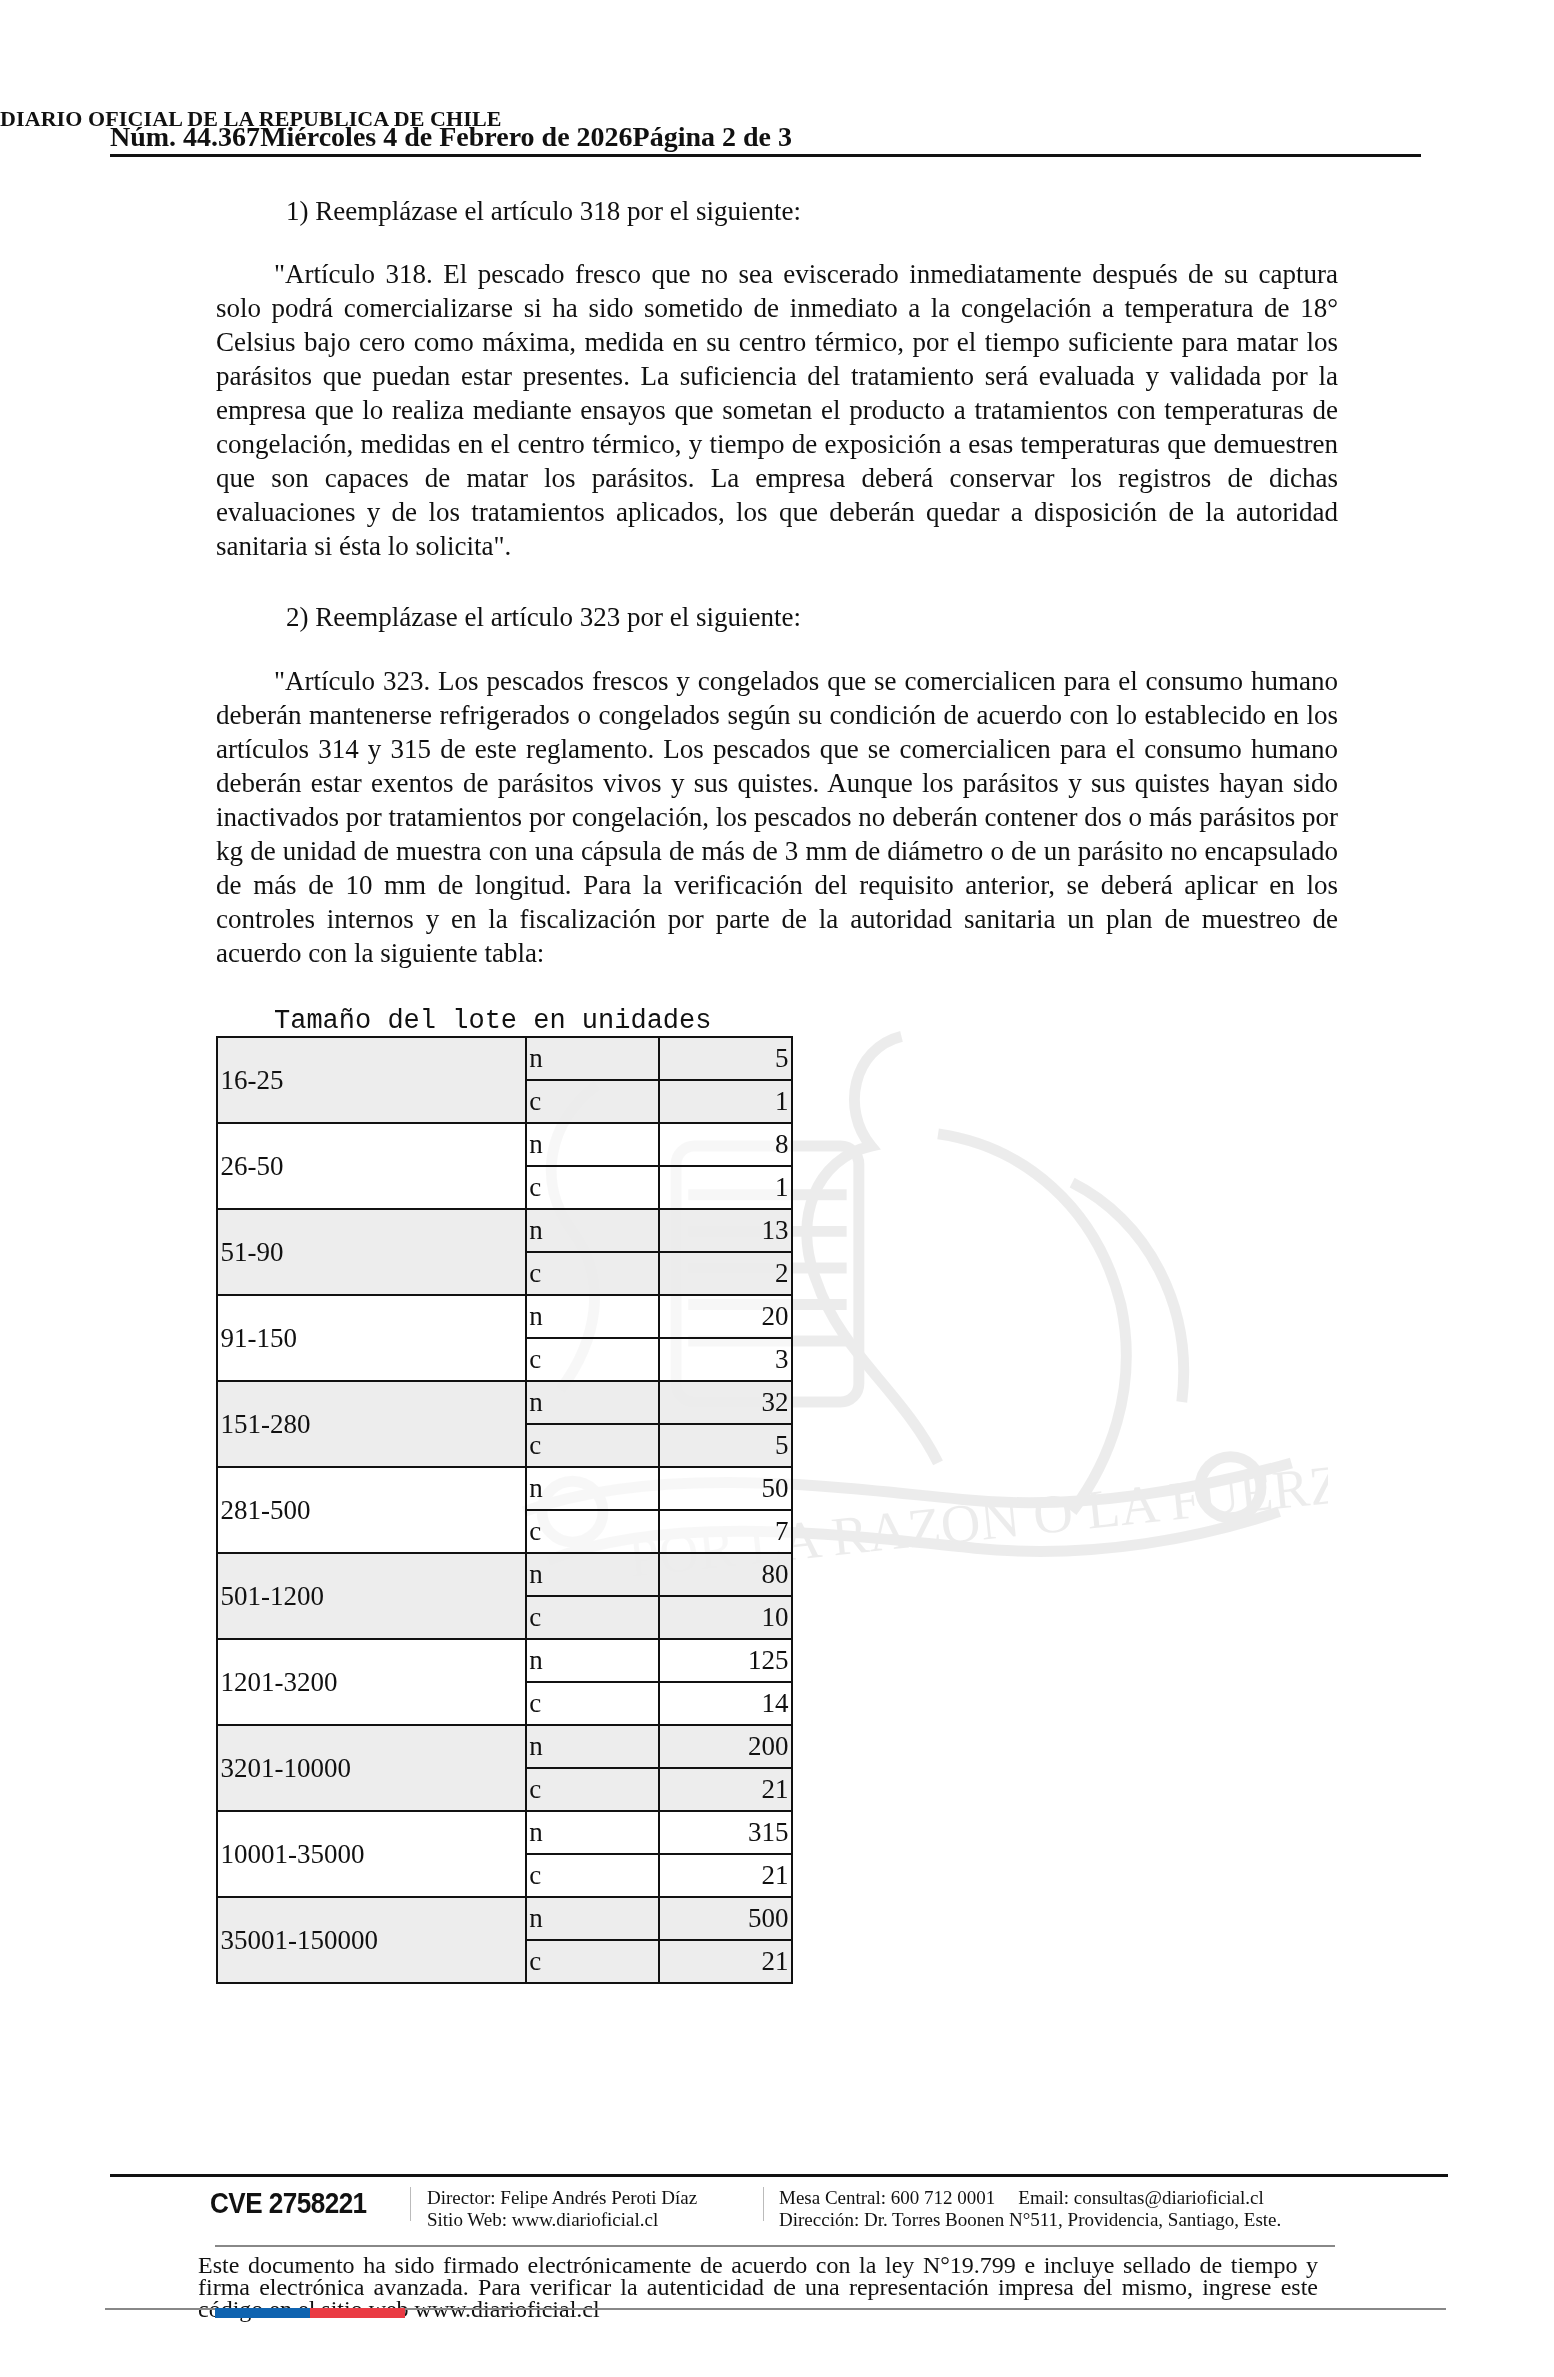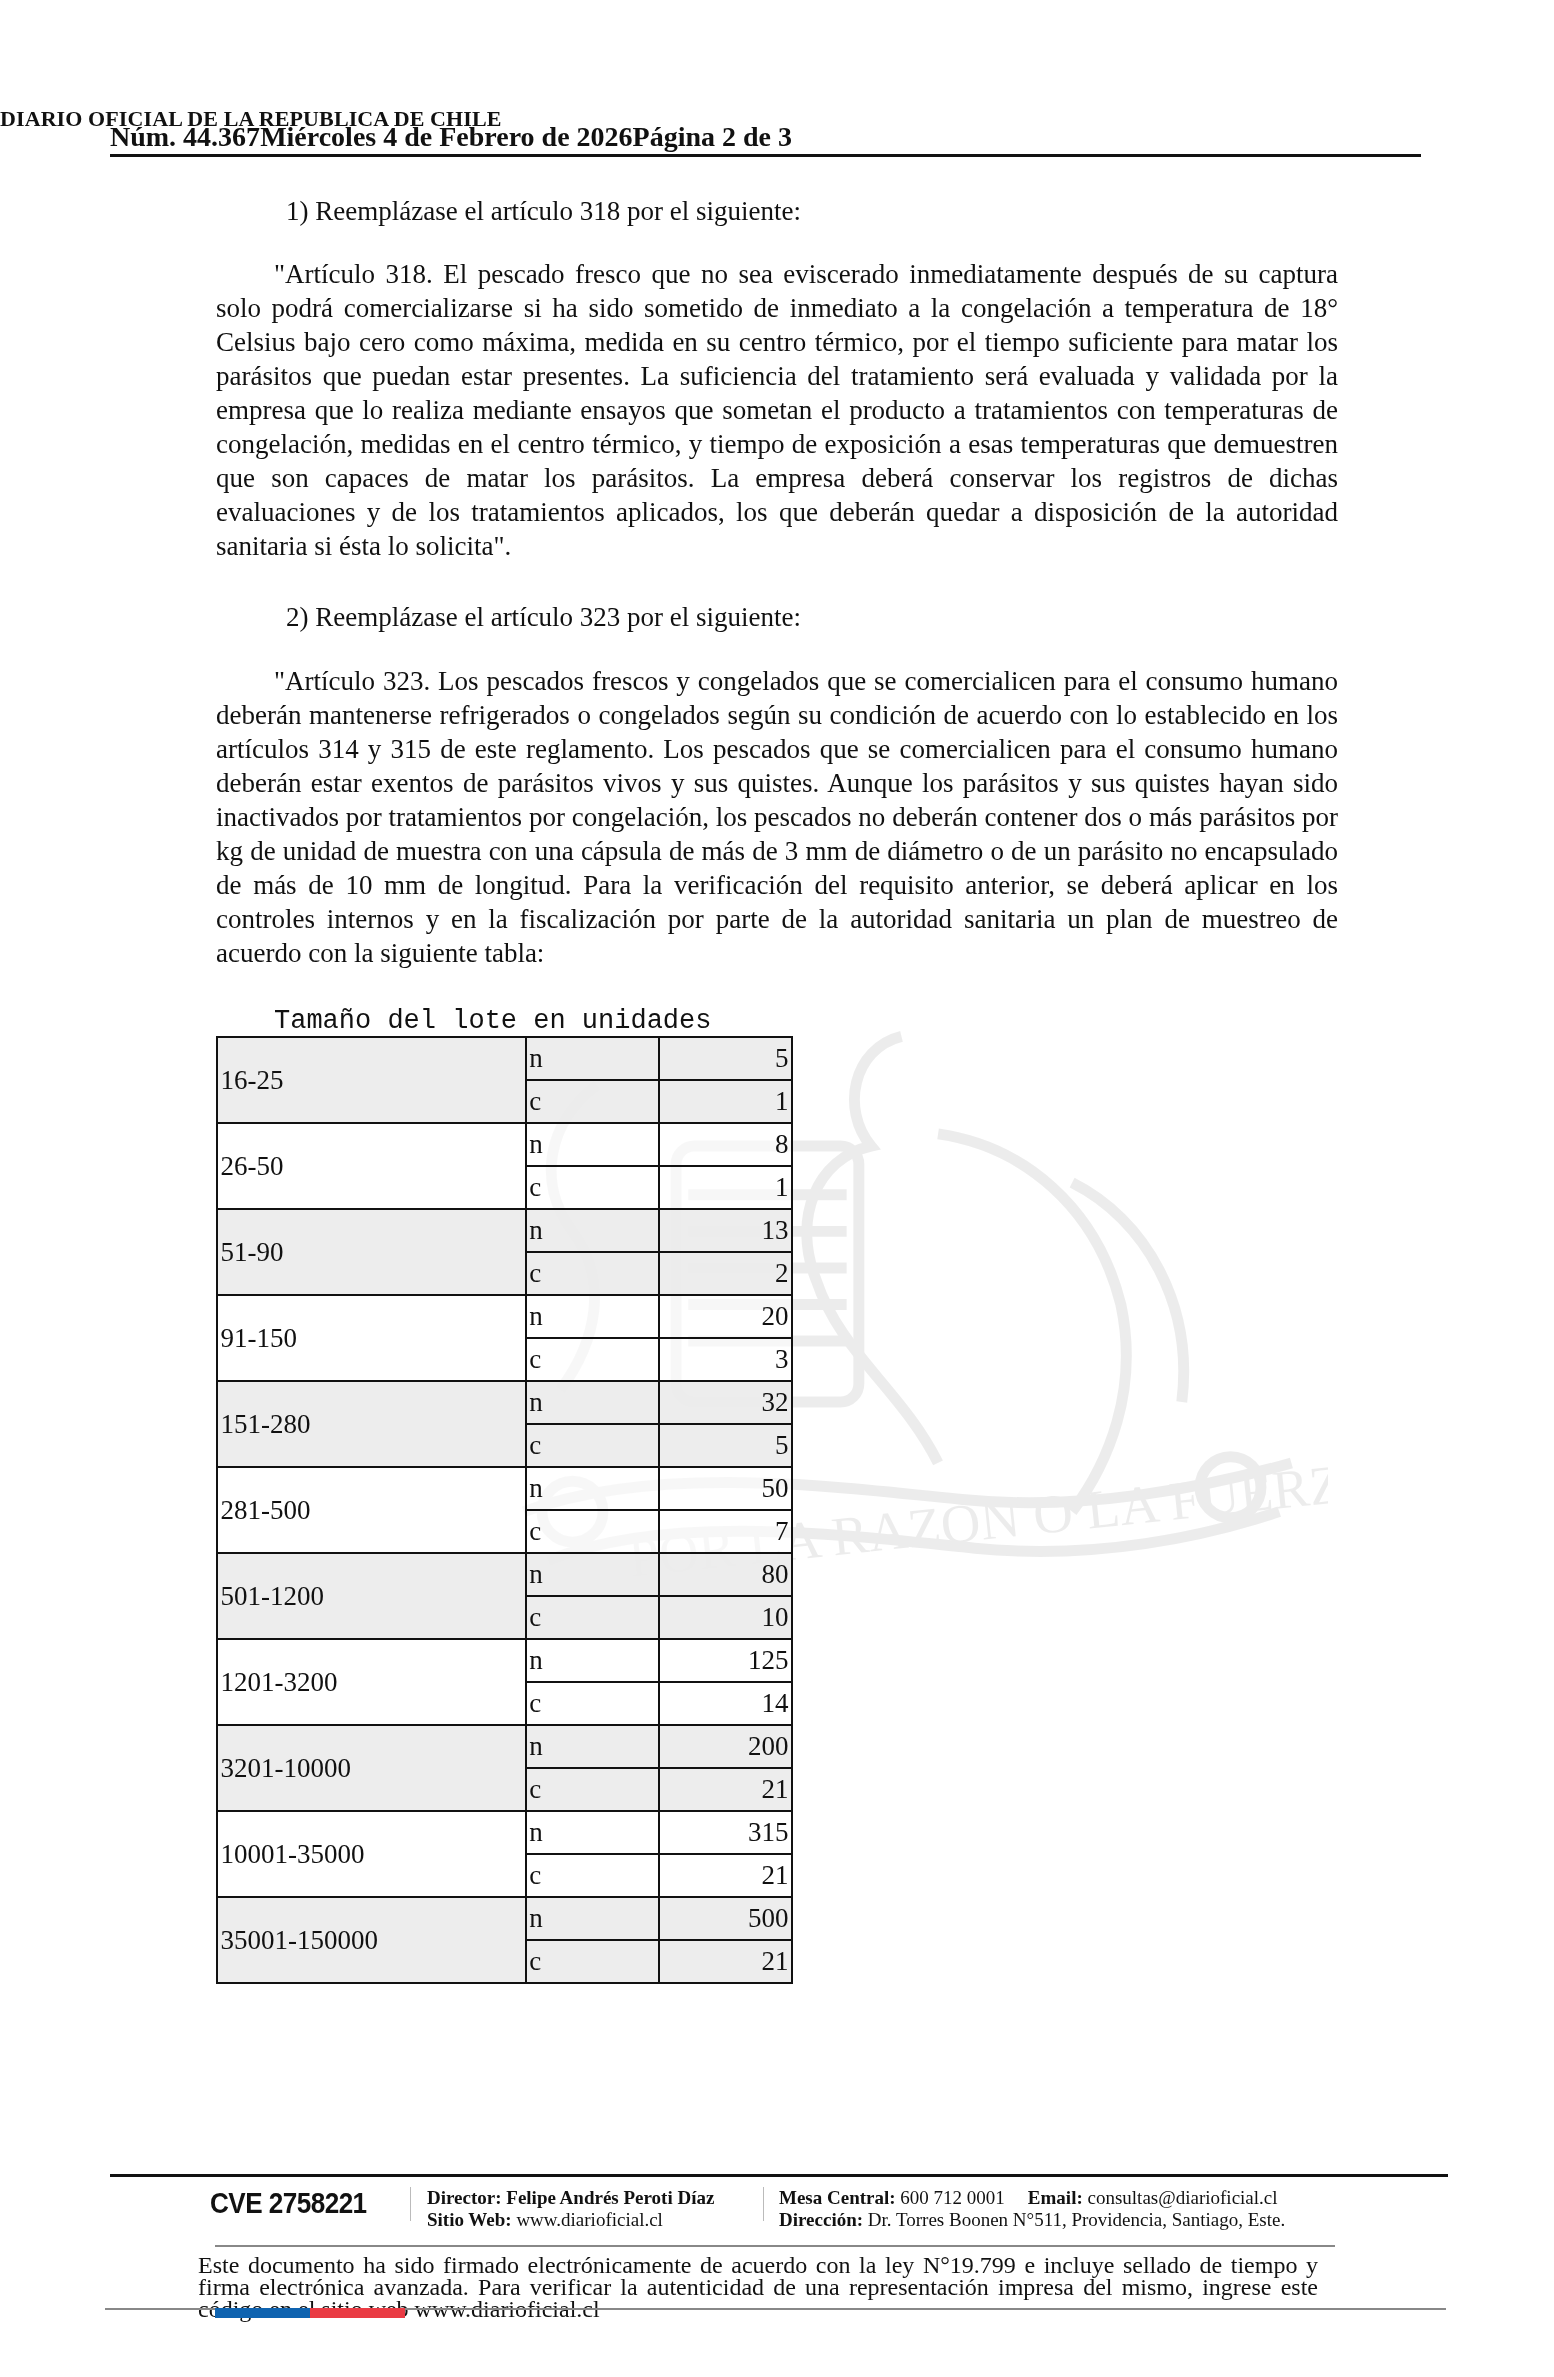--- a/index.html
+++ b/index.html
@@ -28,21 +28,21 @@
   .tbl td.lbl { width:125px; vertical-align:middle; }
   .tbl td.val { width:125px; text-align:right; vertical-align:middle; }
   .tbl tr.shade td { background:rgba(235,235,235,0.92); }
   .tbl tr.plain td { background:rgba(255,255,255,0.6); }
 
   
   .ftr-rule-top { left:110px; width:1338px; top:2174px; height:3px; background:#111; }
   .cve { left:210px; top:2187px; font-family:"Liberation Sans","DejaVu Sans",sans-serif; font-weight:bold; font-size:29px; letter-spacing:-0.6px; transform:scaleX(0.9); transform-origin:left; }
   .vsep { width:1.2px; background:#bbb; height:34px; top:2187px; }
   .ftr-col { top:2187px; font-size:19px; line-height:22px; }
-  .ftr-col b { font-weight:bold;margin-top:31px; }
+  .ftr-col b { font-weight:normal;margin-top:31px; }
   .ftr-rule-gray { left:215px; width:1120px; top:2245px; height:2.4px; background:#888; }
   .ftr-legal { left:198px; width:1120px; top:2254px; font-size:24px; line-height:22px; text-align:justify; }
   .ftr-rule-bottom { left:105px; width:1341px; top:2308px; height:2.4px; background:#888; }
   .flag-blue { left:215px; top:2308px; width:95px; height:10.4px; background:#0f63b0; }
   .flag-red  { left:310px; top:2308px; width:95px; height:10.4px; background:#ea3b44; }
 </style>
 </head>
 <body>
 
 <svg class="abs watermark" viewBox="0 0 1400 1120">

